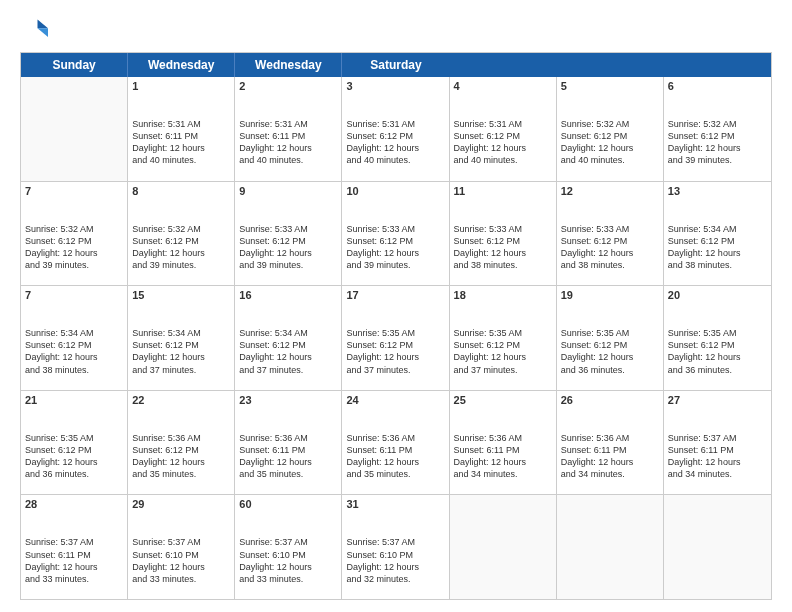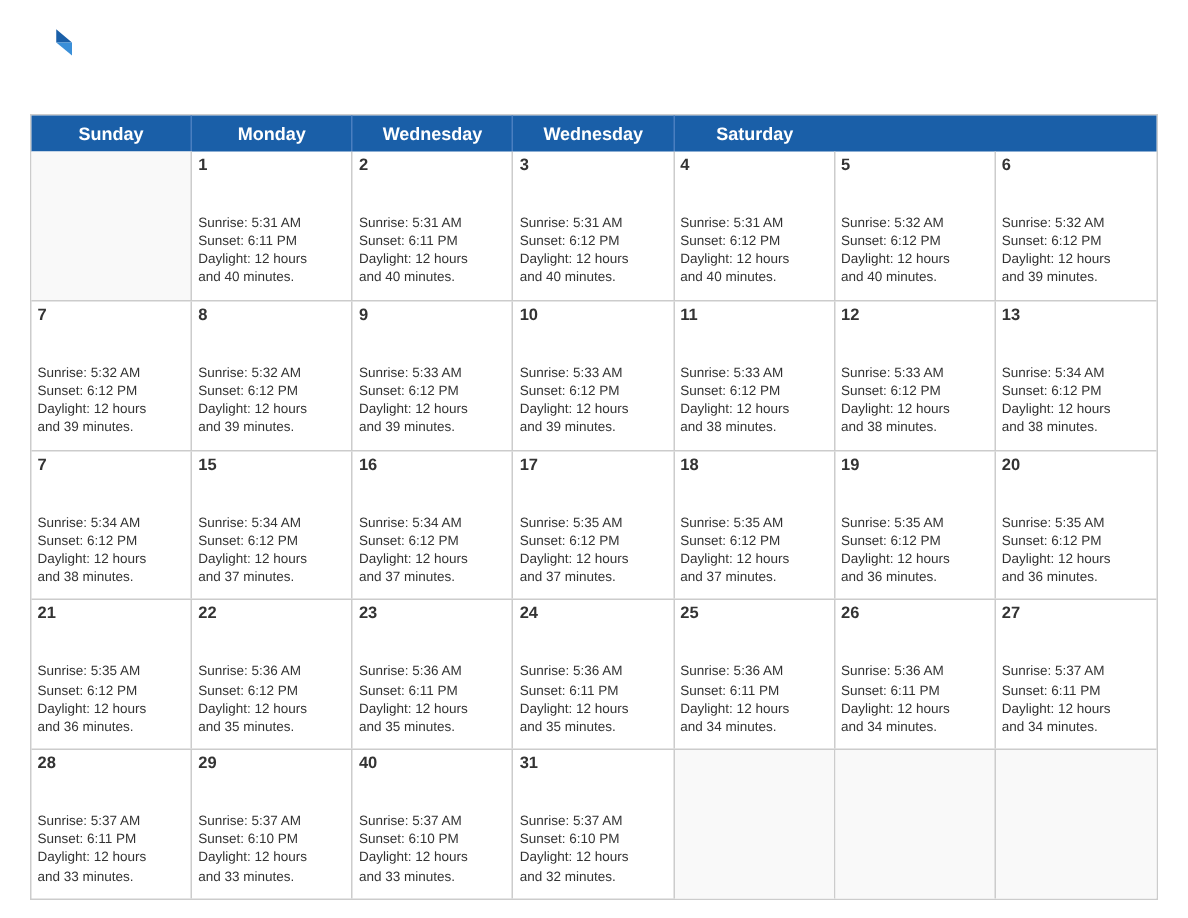--- a/index.html
+++ b/index.html
@@ -9,21 +9,20 @@
       width: 792px;
       height: 612px;
       overflow: hidden;
     }
     .page {
       width: 792px;
       height: 612px;
       padding: 16px 20px 12px 20px;
       display: flex;
       flex-direction: column;
-      gap: 24px;
     }
     .header {
       display: flex;
       justify-content: space-between;
       align-items: flex-start;
       margin-bottom: 8px;
     }
     .logo {
       display: flex;
       align-items: center;
@@ -135,21 +134,20 @@
     </div>
     <div class="title-area">
       <div class="main-title"></div>
       <div class="subtitle"></div>
     </div>
   </div>
 
   <div class="calendar">
     <div class="cal-header-row">
     <div class="cal-header-cell">Sunday</div>
-        <div class="cal-header-cell">Monday</div>
         <div class="cal-header-cell">Wednesday</div>
         <div class="cal-header-cell">Wednesday</div>
         <div class="cal-header-cell">Saturday</div>
       </div>
     <div class="cal-body">
     <div class="cal-row">
           <div class="cal-cell empty"></div>
           <div class="cal-cell">
             <span class="day-num">1</span>
             <div class="cell-info" style="white-space: pre-line;">Sunrise: 5:31 AM
@@ -355,21 +353,21 @@
 and 33 minutes.</div>
           </div>
           <div class="cal-cell">
             <span class="day-num">29</span>
             <div class="cell-info" style="white-space: pre-line;">Sunrise: 5:37 AM
 Sunset: 6:10 PM
 Daylight: 12 hours
 and 33 minutes.</div>
           </div>
           <div class="cal-cell">
-            <span class="day-num">40</span>
+            <span class="day-num">60</span>
             <div class="cell-info" style="white-space: pre-line;">Sunrise: 5:37 AM
 Sunset: 6:10 PM
 Daylight: 12 hours
 and 33 minutes.</div>
           </div>
           <div class="cal-cell">
             <span class="day-num">31</span>
             <div class="cell-info" style="white-space: pre-line;">Sunrise: 5:37 AM
 Sunset: 6:10 PM
 Daylight: 12 hours

